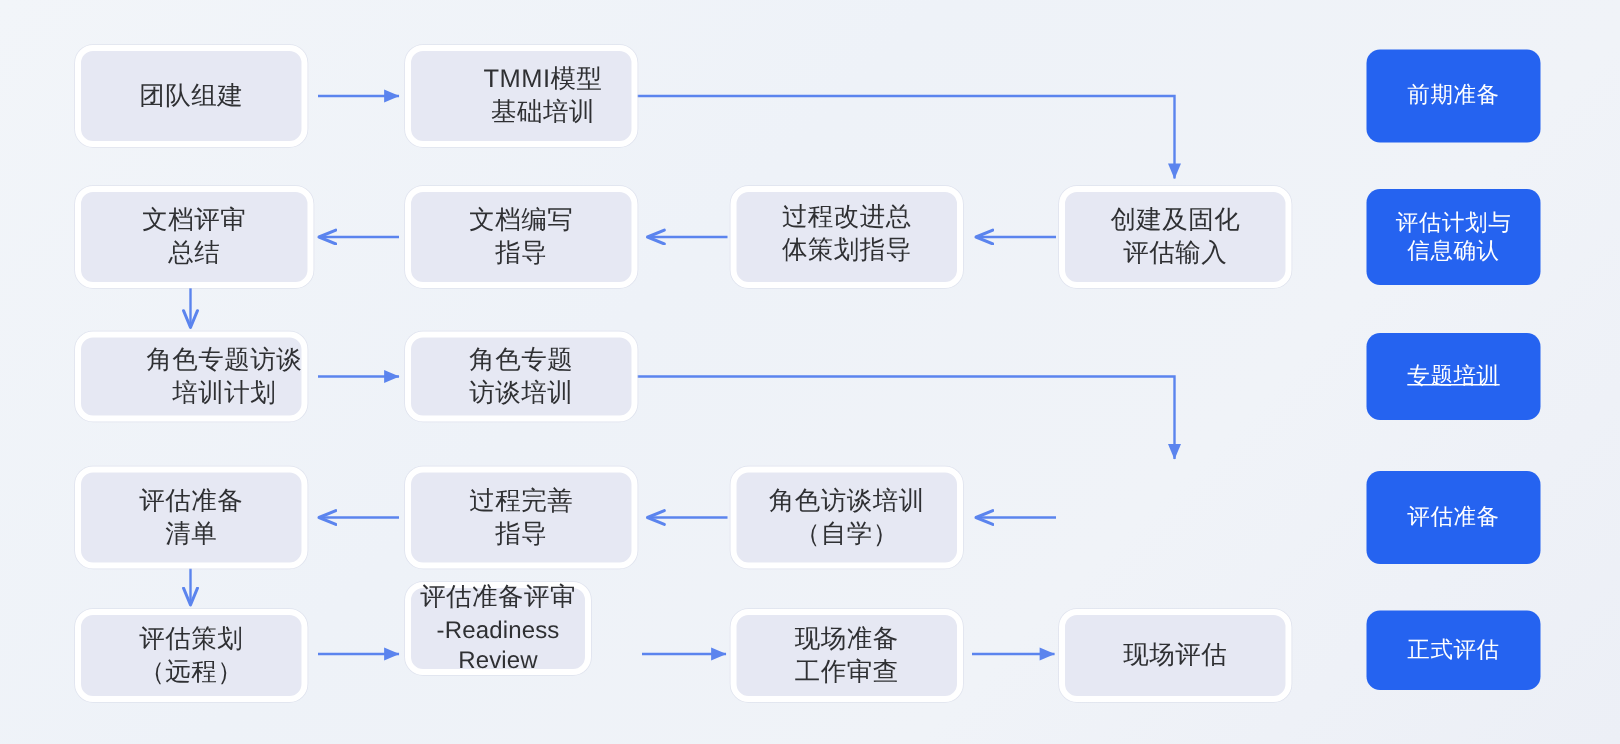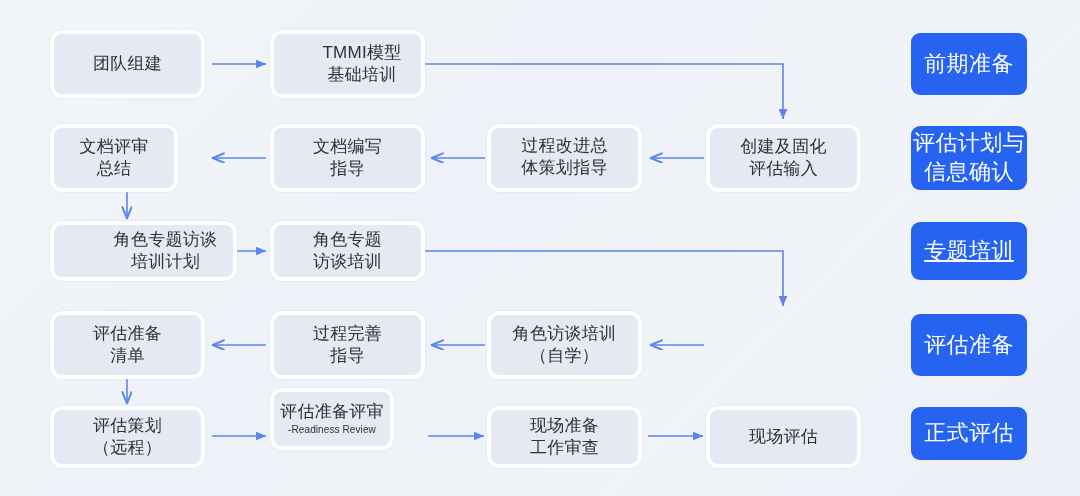--- a/index.html
+++ b/index.html
@@ -34,39 +34,39 @@
     text-align: center;
     color: #2f3033;
     font-size: 17px;
     line-height: 1.32;
     letter-spacing: 0.3px;
     box-shadow: 0 0 0 0.5px rgba(210,214,230,0.55);
   }
   .node .ln { display: block; white-space: nowrap; }
   .node .sub {
     display: block;
-    font-size: 10px;
+    font-size: 16px;
     letter-spacing: 0.1px;
     line-height: 1.25;
     margin-top: 1px;
     color: #2f3033;
   }
 
   
   .phase {
     position: absolute;
     box-sizing: border-box;
     background: #2563f0;
     border-radius: 9px;
     display: flex;
     flex-direction: column;
     justify-content: center;
     text-align: center;
     color: #ffffff;
-    font-size: 22px;
+    font-size: 15px;
     line-height: 1.3;
     letter-spacing: 0.4px;
   }
   .phase .ln { display: block; white-space: nowrap; }
 
   
   .conn {
     position: absolute;
     left: 0;
     top: 0;
@@ -117,41 +117,41 @@
 
   <div class="node" style="left:50px; top:30px; width:155px; height:68px;">
     <span class="ln">团队组建</span>
   </div>
 
   <div class="node" style="left:270px; top:30px; width:155px; height:68px;padding-left:29px;">
     <span class="ln">TMMI模型</span>
     <span class="ln">基础培训</span>
   </div>
 
-  <div class="node" style="left:50px; top:124px; width:128px; height:68px;">
+  <div class="node" style="left:50px; top:124px; width:159px; height:68px;">
     <span class="ln">文档评审</span>
     <span class="ln">总结</span>
   </div>
 
   <div class="node" style="left:270px; top:124px; width:155px; height:68px;">
     <span class="ln">文档编写</span>
     <span class="ln">指导</span>
   </div>
 
   <div class="node" style="left:487px; top:124px; width:155px; height:68px;font-family:Liberation Mono, monospace;">
     <span class="ln">过程改进总</span>
     <span class="ln">体策划指导</span>
   </div>
 
   <div class="node" style="left:706px; top:124px; width:155px; height:68px;">
     <span class="ln">创建及固化</span>
     <span class="ln">评估输入</span>
   </div>
 
-  <div class="node" style="left:50px; top:221px; width:187px; height:60px;padding-left:44px;">
+  <div class="node" style="left:50px; top:221px; width:155px; height:60px;padding-left:44px;">
     <span class="ln">角色专题访谈</span>
     <span class="ln">培训计划</span>
   </div>
 
   <div class="node" style="left:270px; top:221px; width:155px; height:60px;">
     <span class="ln">角色专题</span>
     <span class="ln">访谈培训</span>
   </div>
 
   <div class="node" style="left:50px; top:311px; width:155px; height:68px;">

